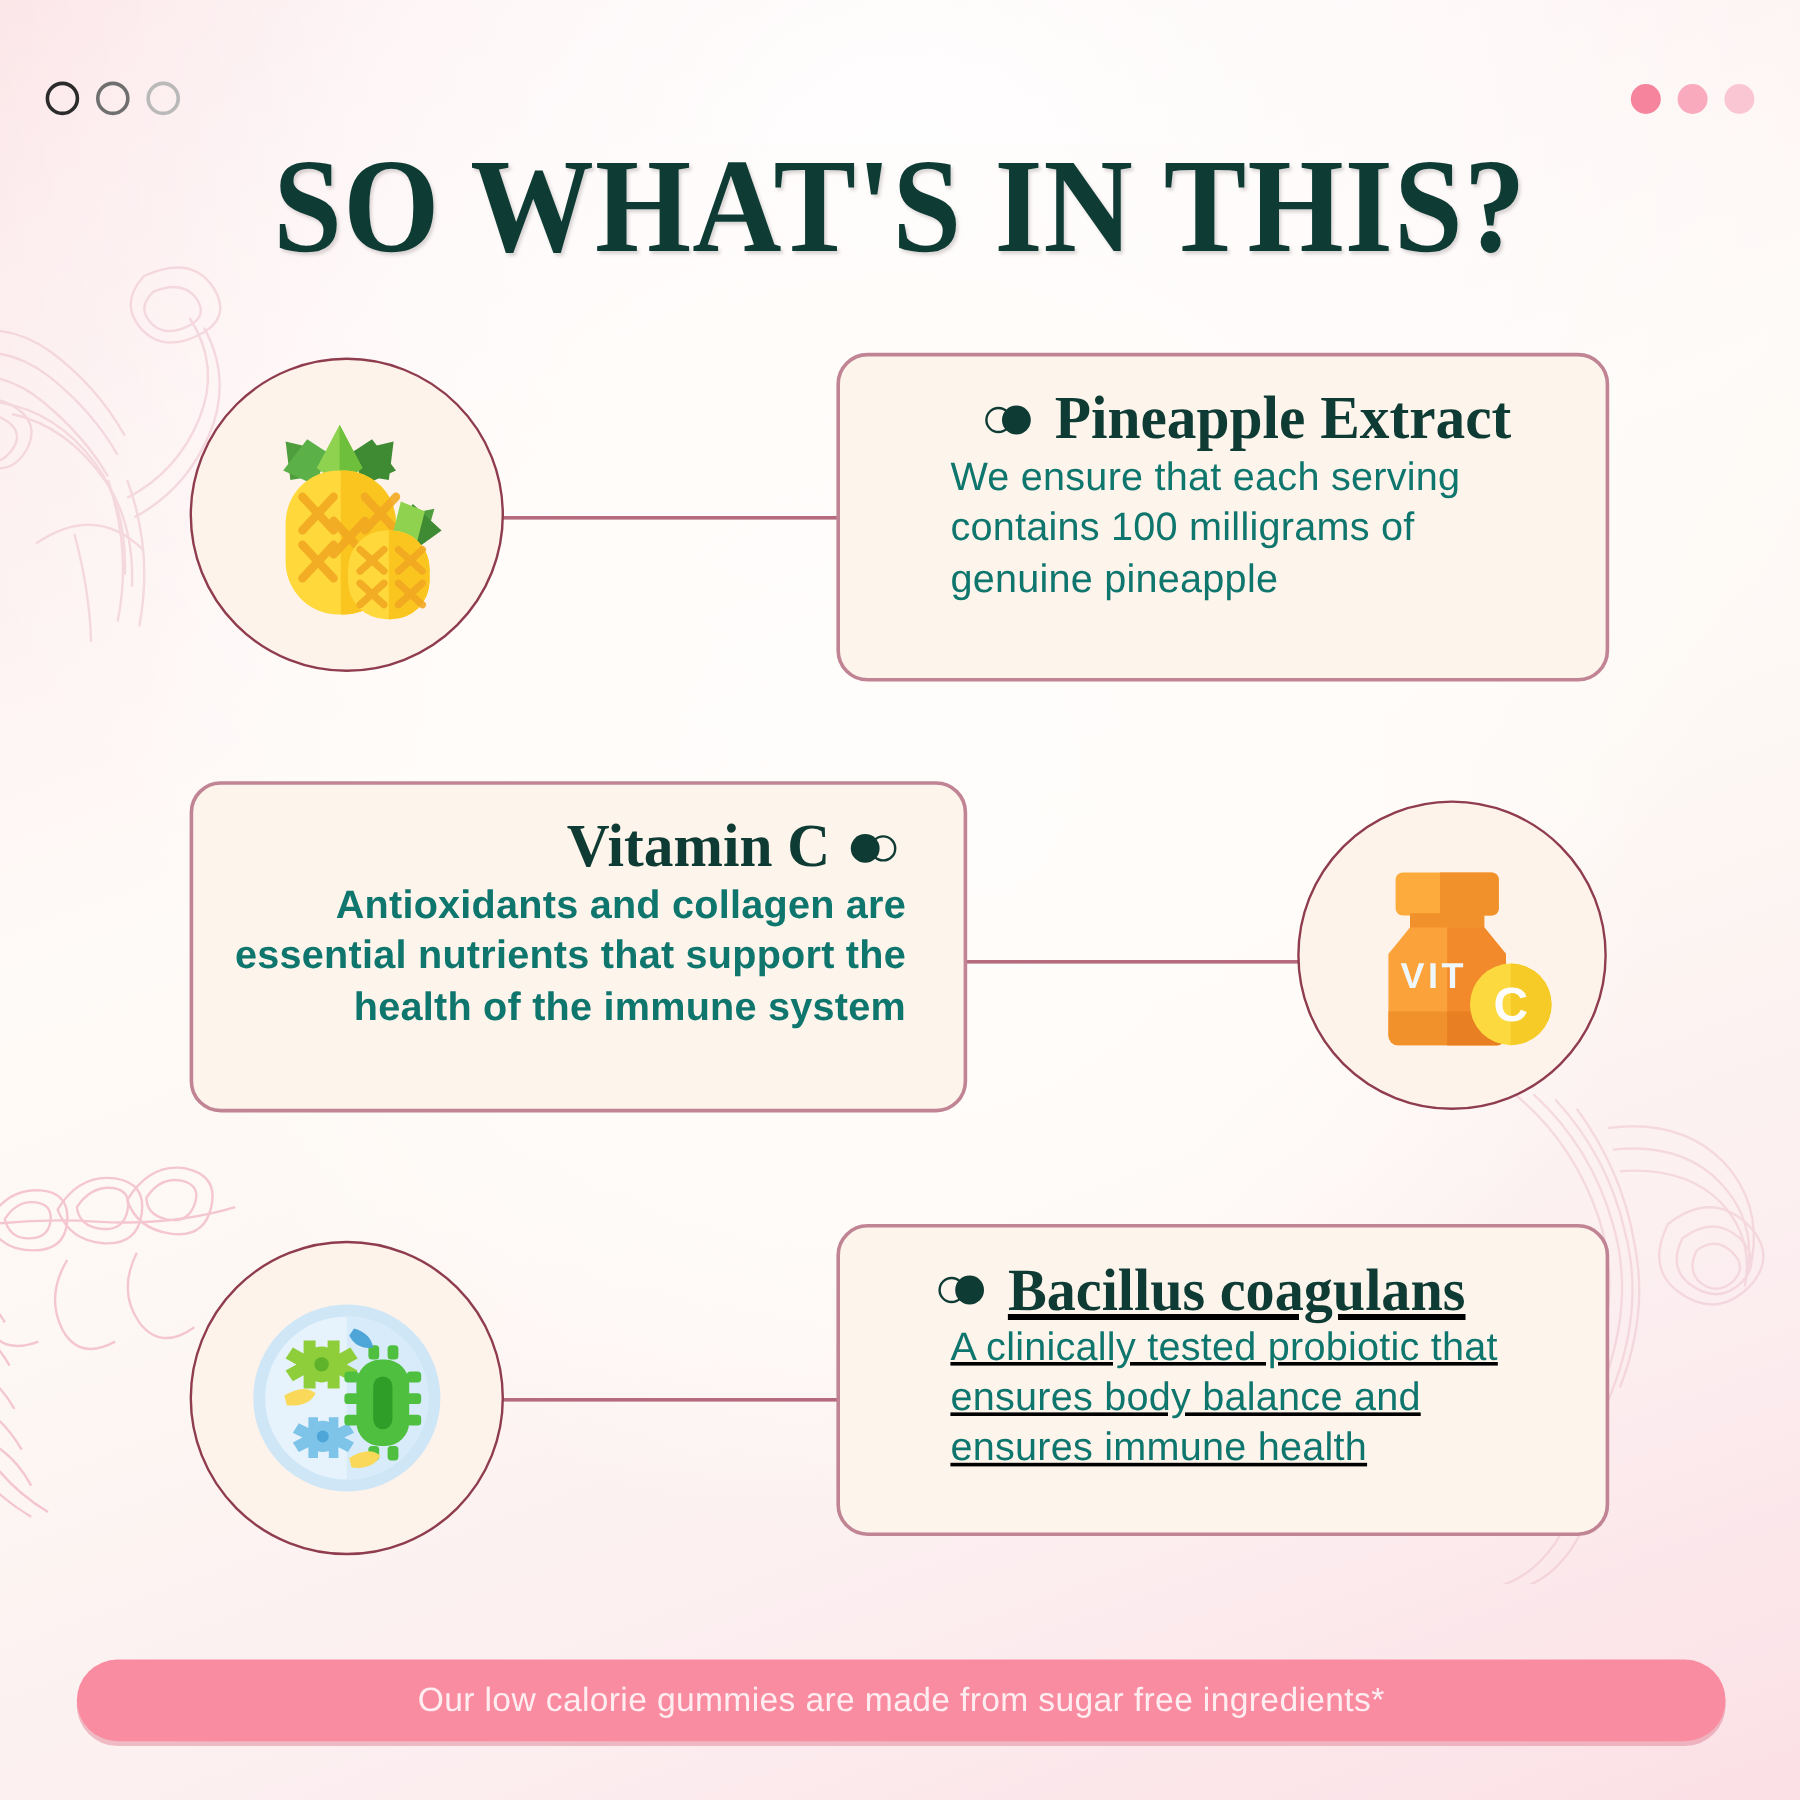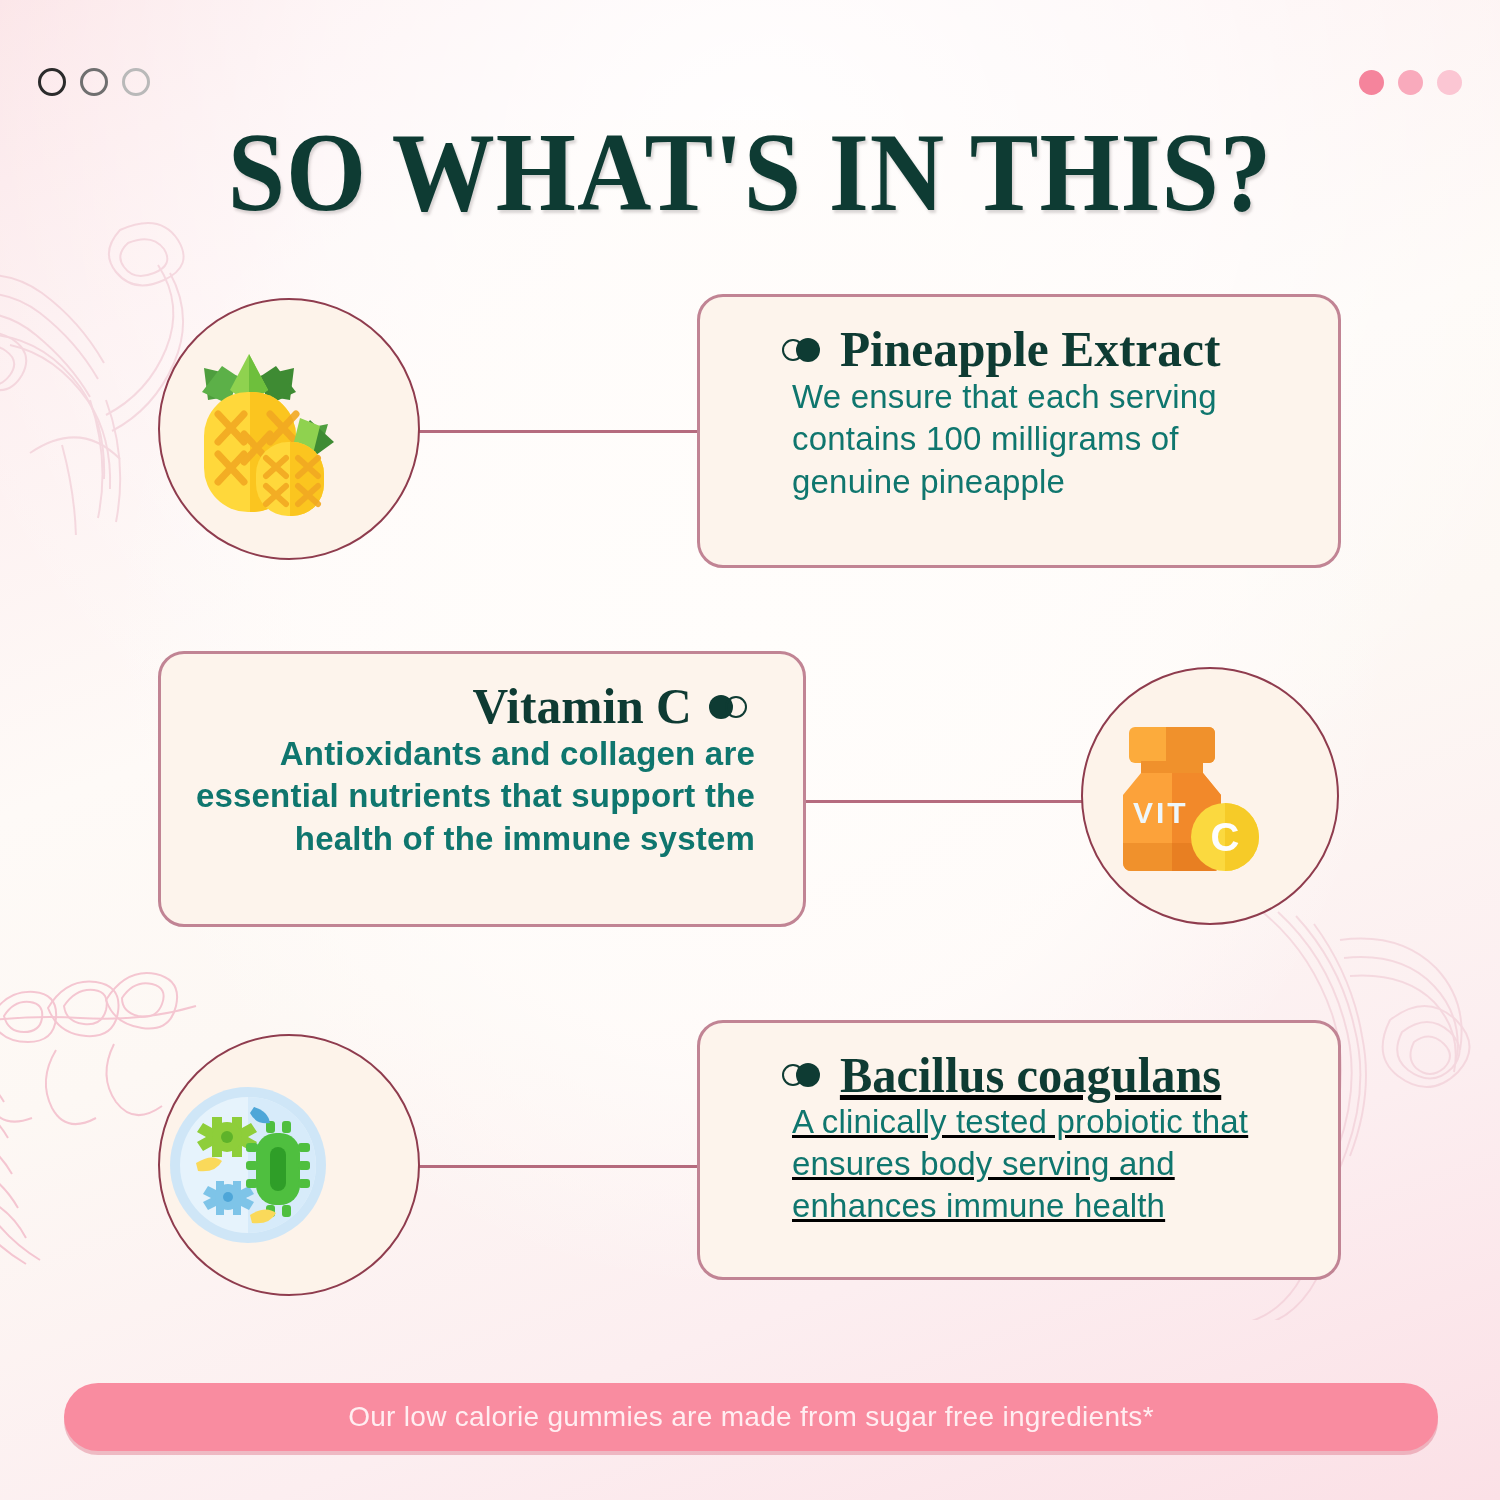--- a/index.html
+++ b/index.html
@@ -47,21 +47,21 @@
 
   
   .conn{position:absolute;height:3px;background:#a85167;opacity:.85;}
 
   
   .icircle{
     position:absolute;border-radius:50%;
     background:#fdf3ea;
     border:2.5px solid #8f3c4e;
     box-sizing:border-box;
-    display:flex;align-items:center;justify-content:flex-start;
+    display:flex;align-items:center;justify-content:center;
   }
 
   
   .card{
     position:absolute;box-sizing:border-box;
     background:#fdf4ec;
     border:3px solid #c18494;
     border-radius:26px;
     padding:26px 34px;
   }
@@ -216,21 +216,21 @@
       <rect x="96" y="108" width="68" height="74" rx="32" fill="#ffd83b"></rect>
       <path d="M130 108 h2 a32 32 0 0 1 32 32 v10 a32 32 0 0 1 -32 32 h-2z" fill="#fbc51f"></path>
       <g stroke="#f2a922" stroke-width="6" stroke-linecap="round" opacity=".9">
         <path d="M106 124 L126 142 M126 124 L106 142 M138 124 L158 142 M158 124 L138 142"></path>
         <path d="M106 152 L126 170 M126 152 L106 170 M138 152 L158 170 M158 152 L138 170"></path>
       </g>
     </svg>
   </div>
 
   <div class="card lalign" style="left:697px;top:294px;width:644px;height:274px;">
-    <div class="card-head" style="font-size:51px;">
+    <div class="card-head" style="font-size:51px;justify-content:center;">
       <span class="h-pin">
         <span class="pin-o"></span>
         <span class="pin-f"></span>
       </span>
       <span class="htext">Pineapple Extract</span>
     </div>
     <div class="card-body">We ensure that each serving contains 100 milligrams of genuine pineapple</div>
   </div>
 
   <div class="conn" style="left:805px;top:800px;width:278px;"></div>
@@ -311,20 +311,20 @@
   </div>
 
   <div class="card lalign" style="left:697px;top:1020px;width:644px;height:260px;text-decoration:underline;">
     <div class="card-head" style="font-size:50px;">
       <span class="h-pin">
         <span class="pin-o"></span>
         <span class="pin-f"></span>
       </span>
       <span class="htext">Bacillus coagulans</span>
     </div>
-    <div class="card-body">A clinically tested probiotic that ensures body serving and enhances immune health</div>
+    <div class="card-body">A clinically tested probiotic that ensures body balance and ensures immune health</div>
   </div>
 
   <div class="banner">
     <span>Our low calorie gummies are made from sugar free ingredients*</span>
   </div>
 
 </div>
 
 </body></html>

